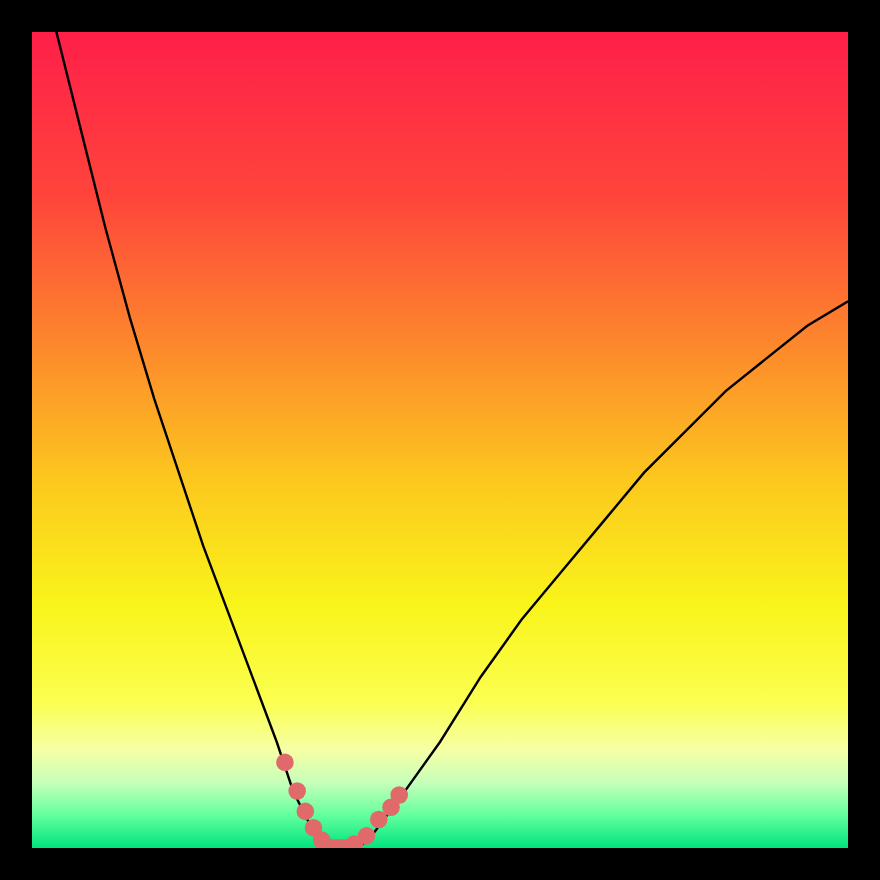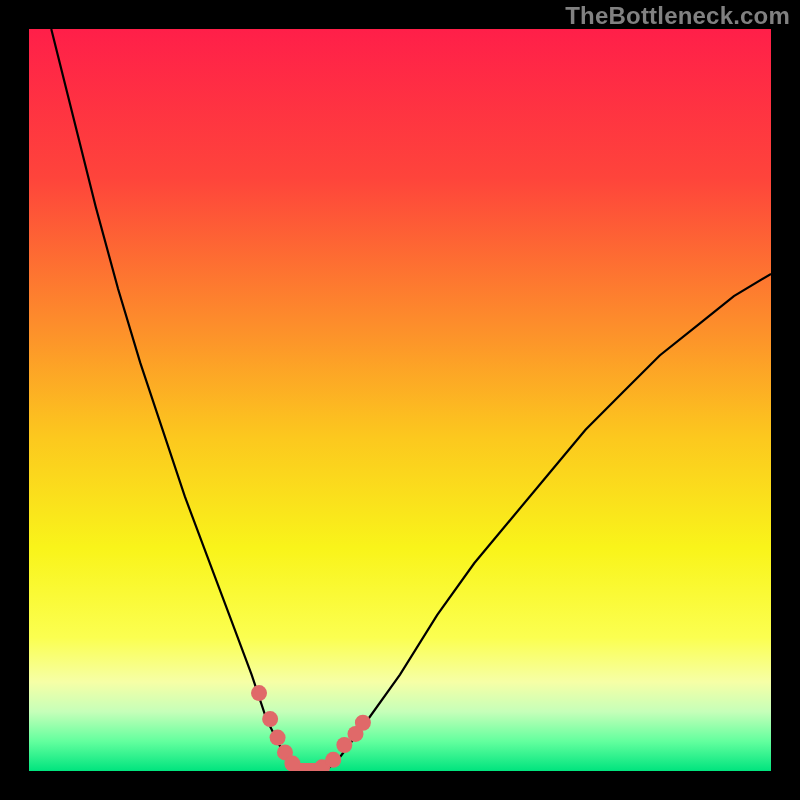--- a/index.html
+++ b/index.html
@@ -33,21 +33,20 @@
     font-size: 24px;
     font-weight: 600;
     color: #818181;
     letter-spacing: 0.2px;
   }
 </style>
 </head>
 <body>
 
 <div class="frame">
-  <div class="watermark">TheBottleneck.com</div>
   <svg class="plot" viewBox="0 0 742 742">
     <defs>
       <linearGradient id="bg-grad" x1="0" y1="0" x2="0" y2="1">
           <stop offset="0%" stop-color="#ff1f49"></stop>
           <stop offset="20%" stop-color="#fe443b"></stop>
           <stop offset="40%" stop-color="#fd8e2b"></stop>
           <stop offset="55.00000000000001%" stop-color="#fcc81e"></stop>
           <stop offset="70%" stop-color="#f9f41a"></stop>
           <stop offset="82%" stop-color="#fbff50"></stop>
           <stop offset="88%" stop-color="#f6ffa6"></stop>

